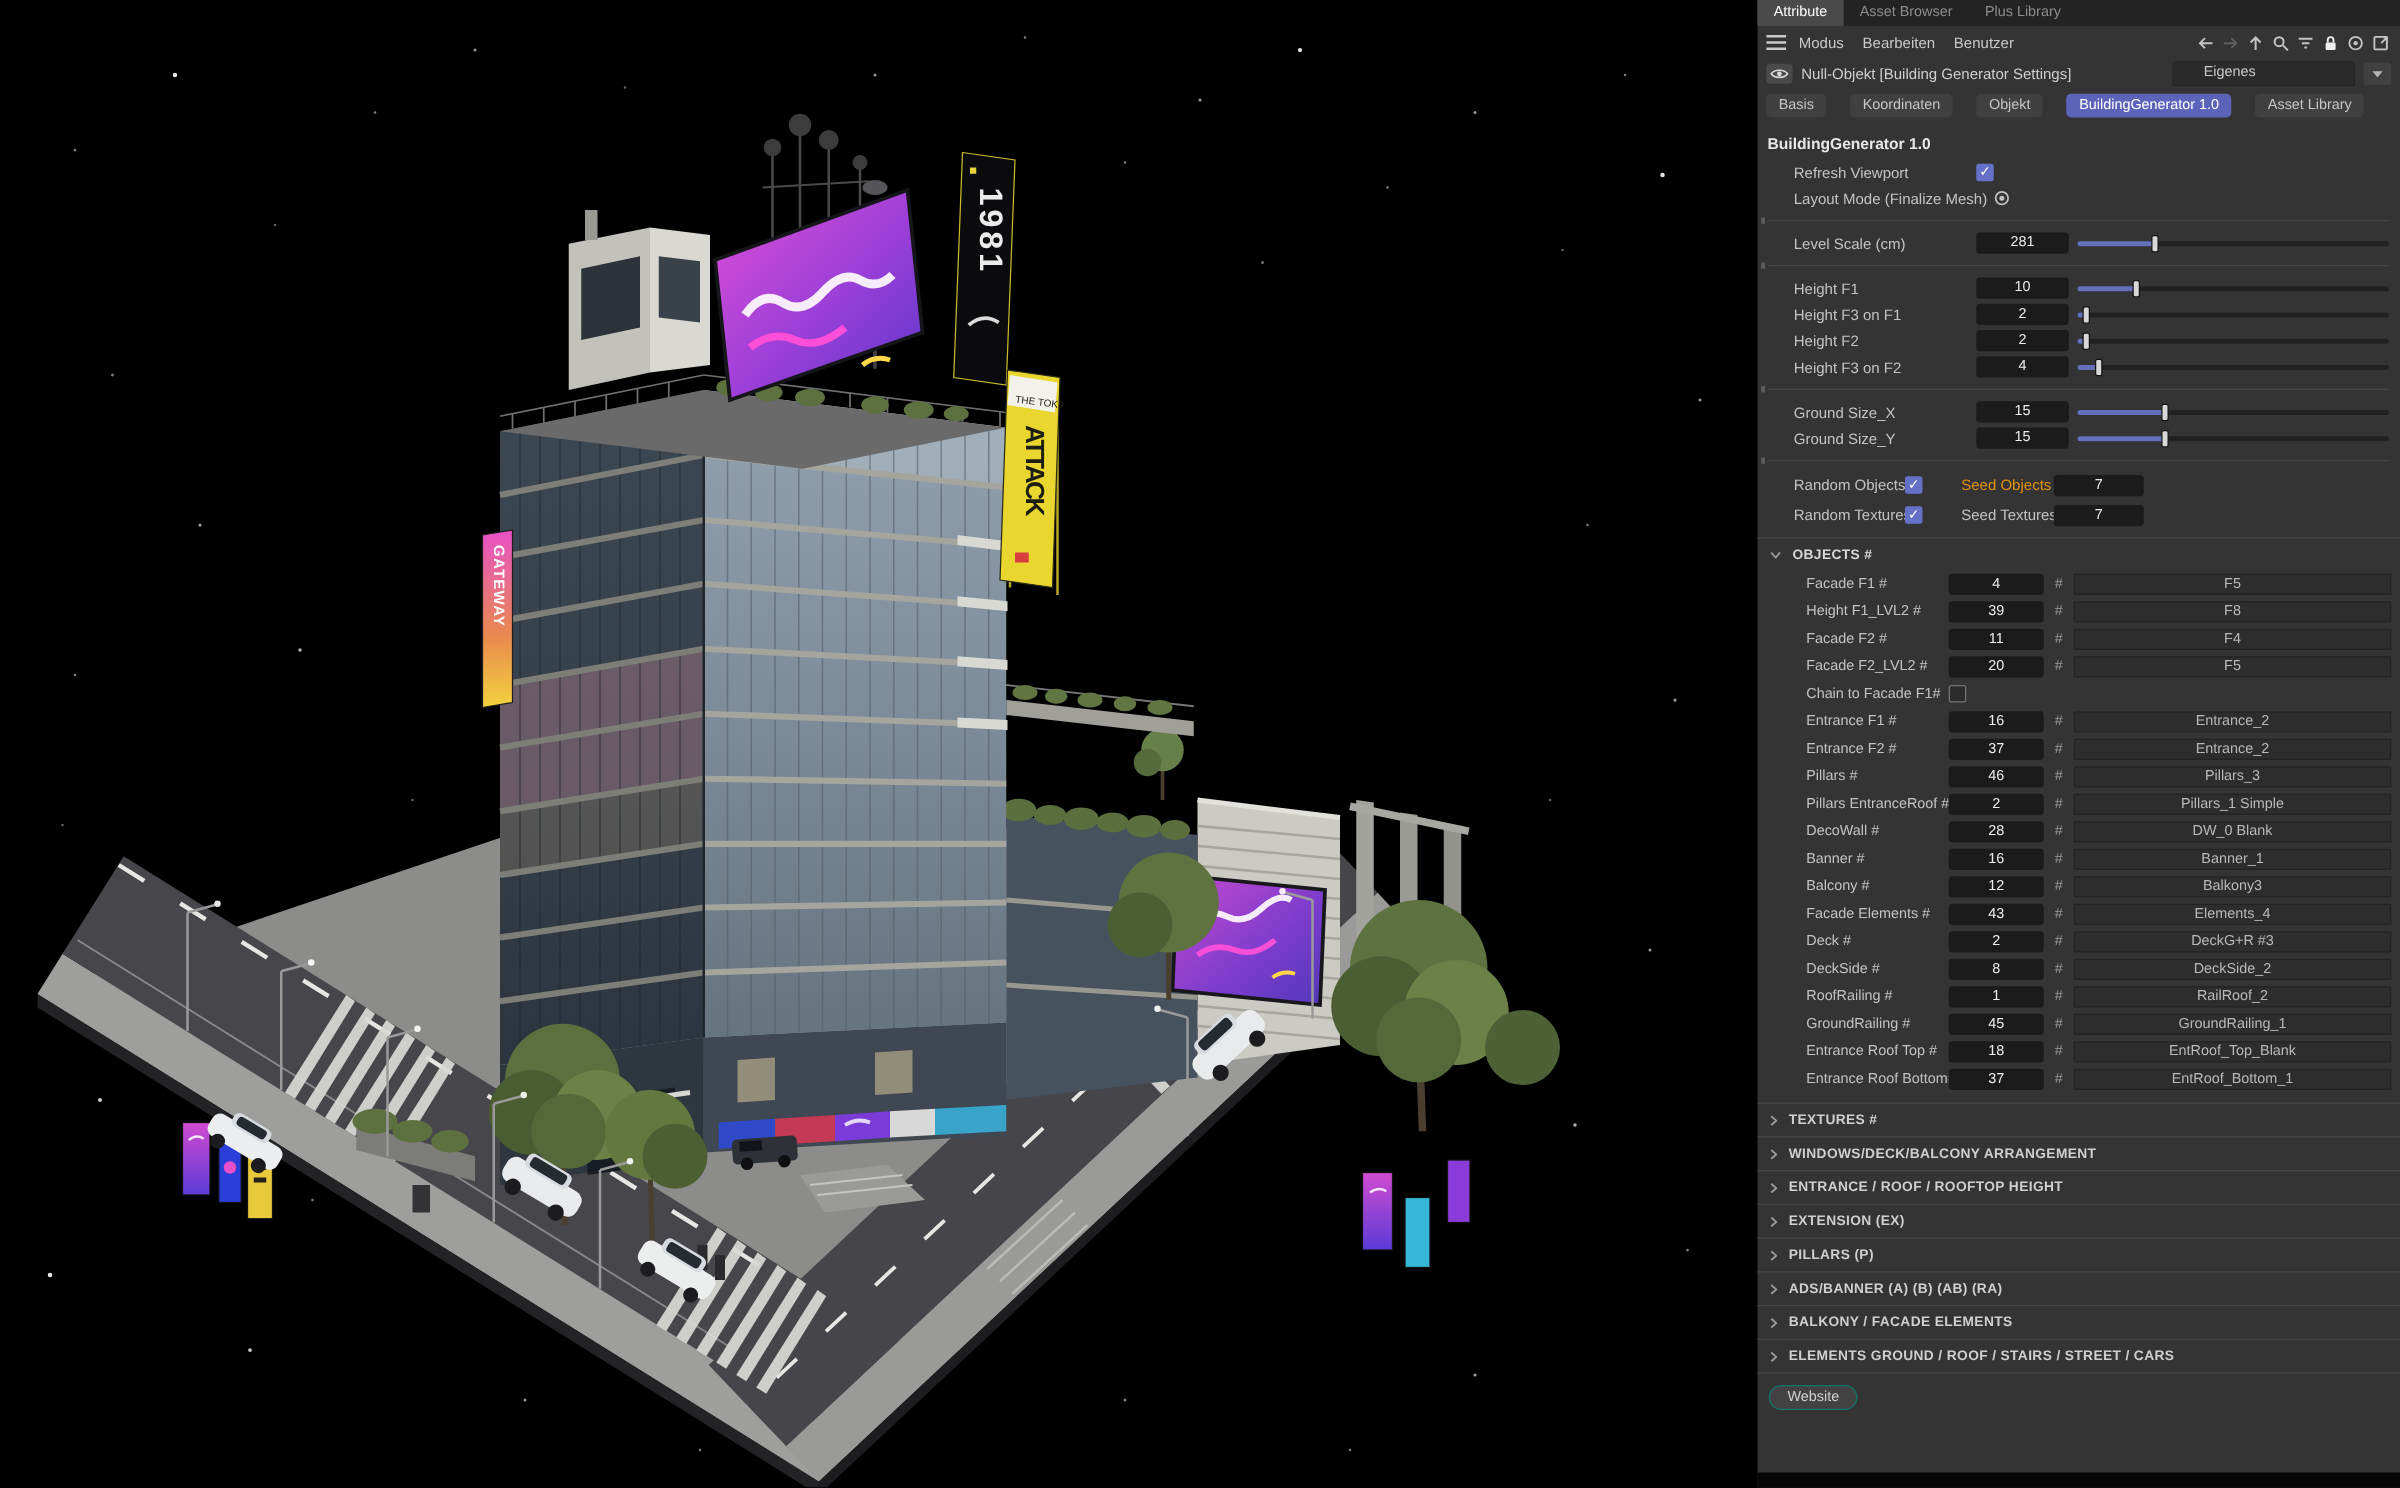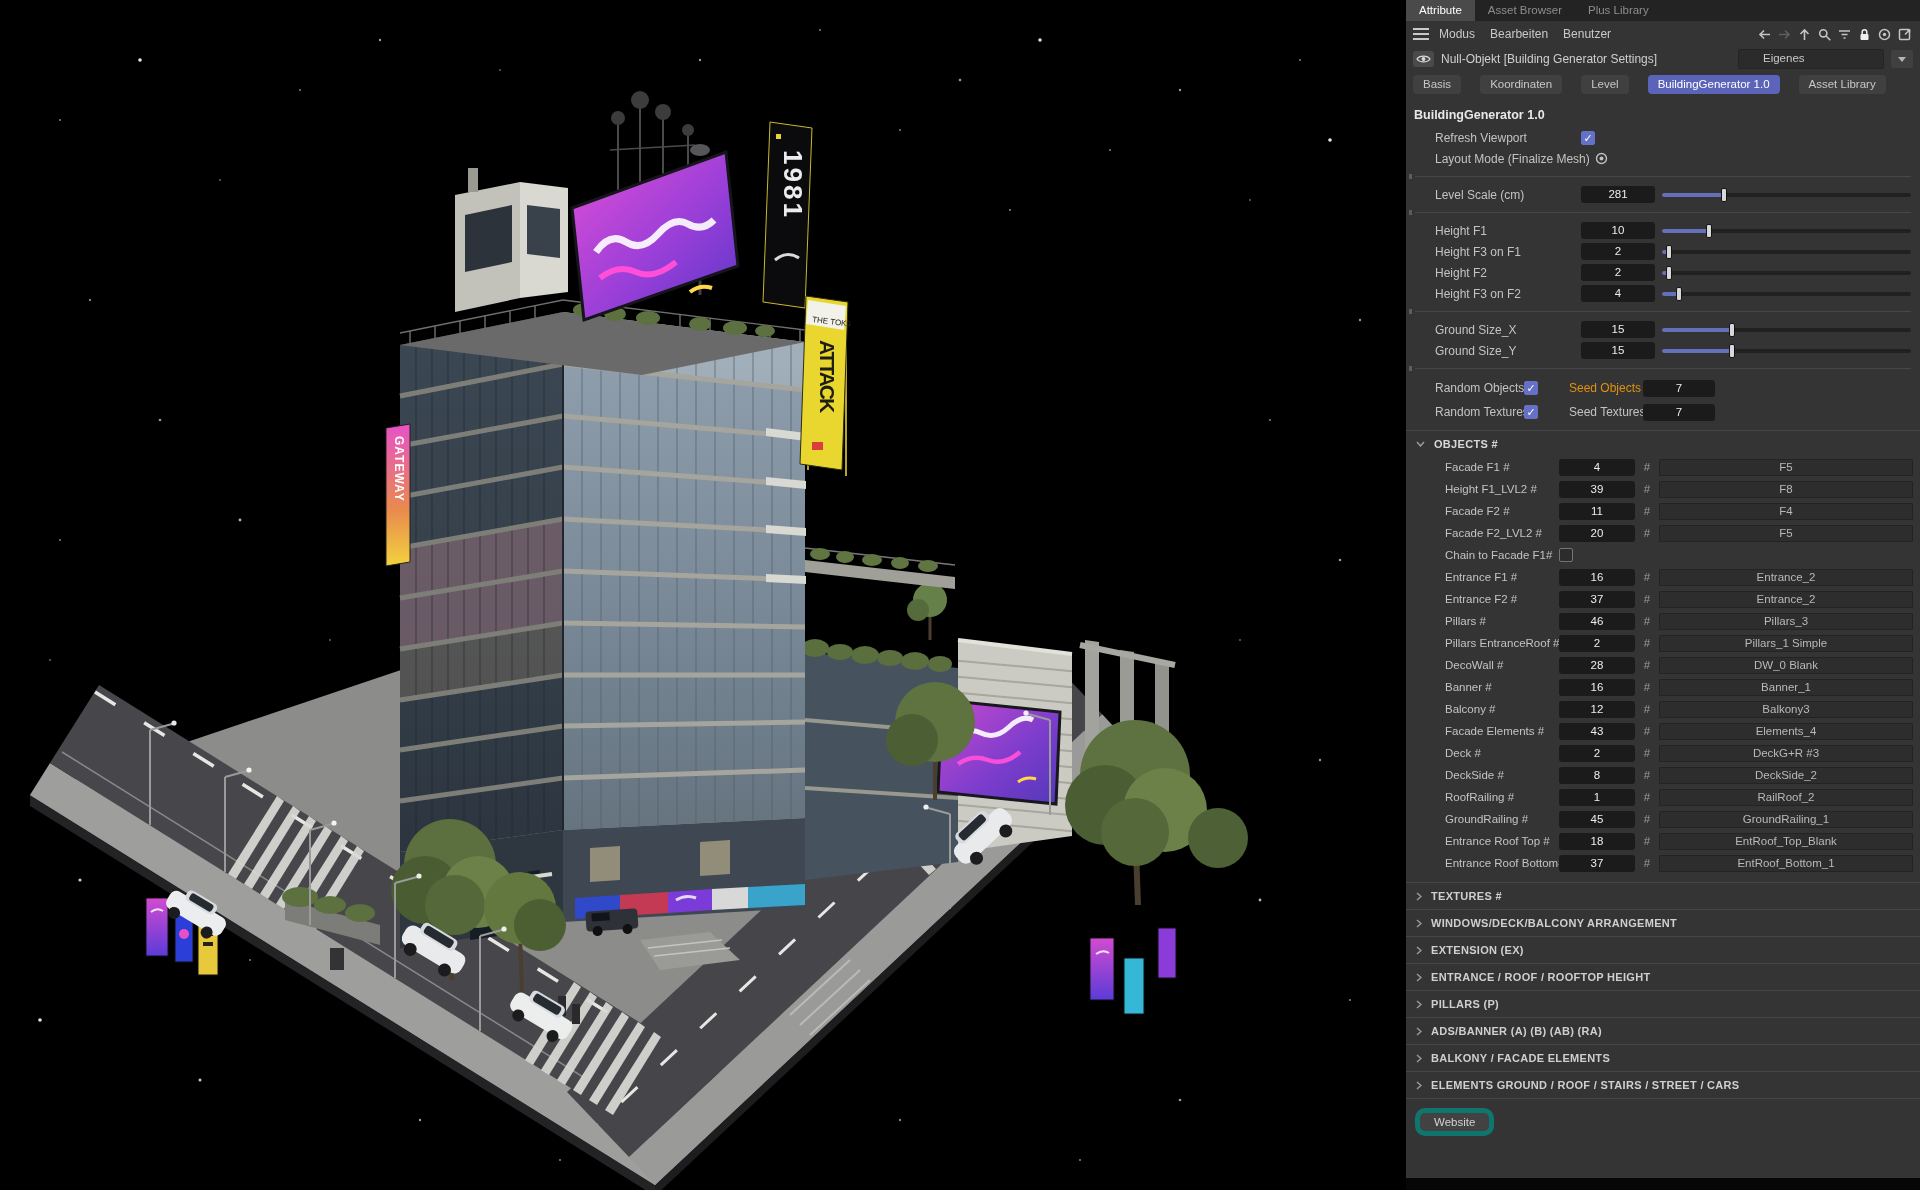--- a/index.html
+++ b/index.html
@@ -56,21 +56,21 @@
   .orow{height:22px;display:flex;align-items:center;padding-left:39px;font-size:11.5px;}
   .olbl{width:114px;flex:none;color:#c3c3c3;white-space:nowrap;}
   .ovalue{width:76px;height:17px;background:#1b1b1b;border-radius:3px;color:#ececec;text-align:center;
           line-height:17px;font-size:11.5px;flex:none;}
   .hash{width:24px;text-align:center;color:#9a9a9a;flex:none;}
   .ofield{flex:1;margin-right:7px;height:17px;background:#2d2d2d;border:1px solid #232323;border-radius:1px;
           color:#b9b9b9;line-height:15px;padding:0 6px;font-size:11.5px;box-sizing:border-box;white-space:nowrap;overflow:hidden;text-align:center;}
   .crow{height:26px;display:flex;align-items:center;padding-left:10px;color:#cfcfcf;font-weight:bold;
         font-size:11px;letter-spacing:.3px;border-top:1px solid #474747;}
   .crow-last-border{height:0;border-top:1px solid #474747;}
-  .website{display:inline-block;margin:9px 0 0 9px;background:#424242;border:5px solid #0f766e;
+  .website{display:inline-block;margin:9px 0 0 9px;background:#424242;border:1px solid #0f766e;
            border-radius:10px;color:#d2d2d2;padding:0 14px;line-height:18px;font-size:11.5px;}
   .bottomstrip{position:absolute;left:1406px;right:0;bottom:0;height:12px;background:#060606;}
 </style>
 </head>
 <body>
 
 <div class="viewport">
 <svg width="1406" height="1190" viewBox="0 0 1406 1190" font-family="Liberation Sans, sans-serif">
   <defs>
     <linearGradient id="gL" x1="0" y1="0" x2="0" y2="1">
@@ -633,21 +633,21 @@
     <span class="objtitle">Null-Objekt [Building Generator Settings]</span>
     <span class="preset">Eigenes</span>
     <span class="preset-arrow">
         <span class="tri-down"></span>
       </span>
   </div>
 
   <div class="pagetabs">
     <span class="ptab">Basis</span>
     <span class="ptab">Koordinaten</span>
-    <span class="ptab">Level</span>
+    <span class="ptab">Objekt</span>
     <span class="ptab active">BuildingGenerator 1.0</span>
     <span class="ptab">Asset Library</span>
   </div>
 
   <div class="content">
     <div class="h-title">BuildingGenerator 1.0</div>
 
     <div class="row">
       <span class="lbl">Refresh Viewport</span>
       <span class="checkbox on"></span>
@@ -921,30 +921,30 @@
         </span>
         <span>WINDOWS/DECK/BALCONY ARRANGEMENT</span>
       </div>
     
       <div class="crow">
         <span class="chev">
           <svg width="6" height="9" viewBox="0 0 6 9" fill="none" stroke="#9a9a9a" stroke-width="1.5">
             <path d="m1 1 4 3.5L1 8"></path>
           </svg>
         </span>
-        <span>EXTENSION (EX)</span>
+        <span>ENTRANCE / ROOF / ROOFTOP HEIGHT</span>
       </div>
     
       <div class="crow">
         <span class="chev">
           <svg width="6" height="9" viewBox="0 0 6 9" fill="none" stroke="#9a9a9a" stroke-width="1.5">
             <path d="m1 1 4 3.5L1 8"></path>
           </svg>
         </span>
-        <span>ENTRANCE / ROOF / ROOFTOP HEIGHT</span>
+        <span>EXTENSION (EX)</span>
       </div>
     
       <div class="crow">
         <span class="chev">
           <svg width="6" height="9" viewBox="0 0 6 9" fill="none" stroke="#9a9a9a" stroke-width="1.5">
             <path d="m1 1 4 3.5L1 8"></path>
           </svg>
         </span>
         <span>PILLARS (P)</span>
       </div>

